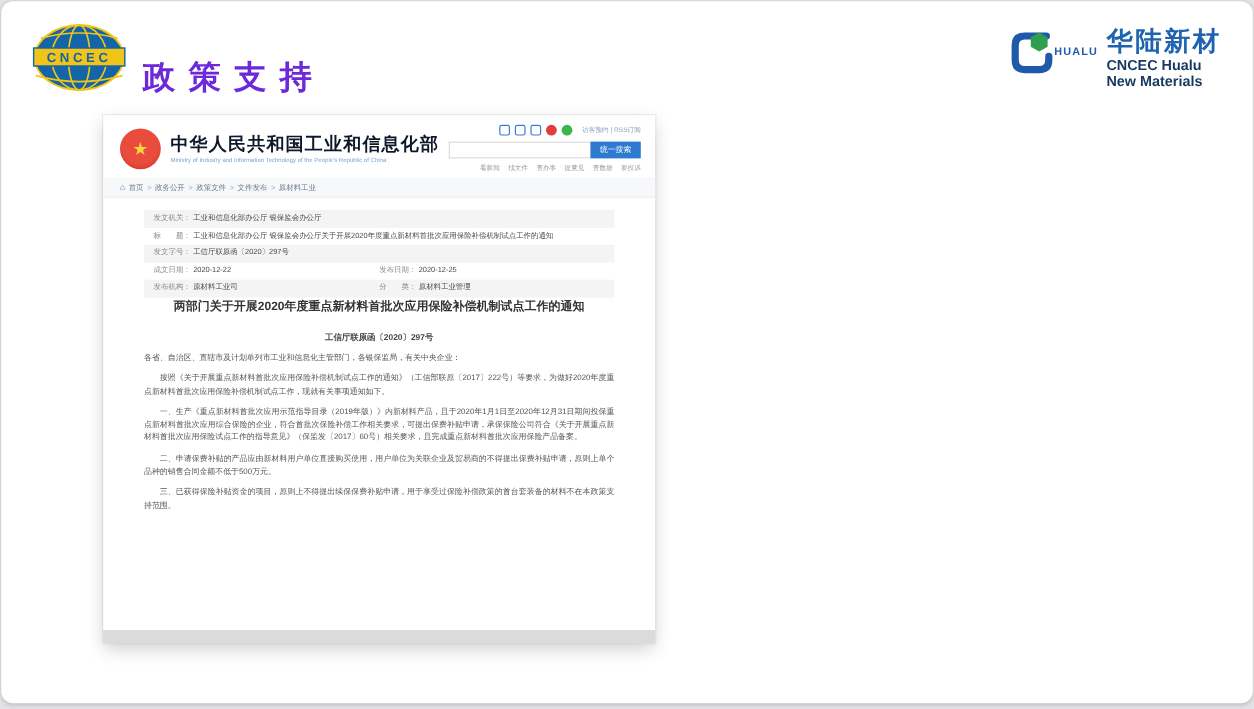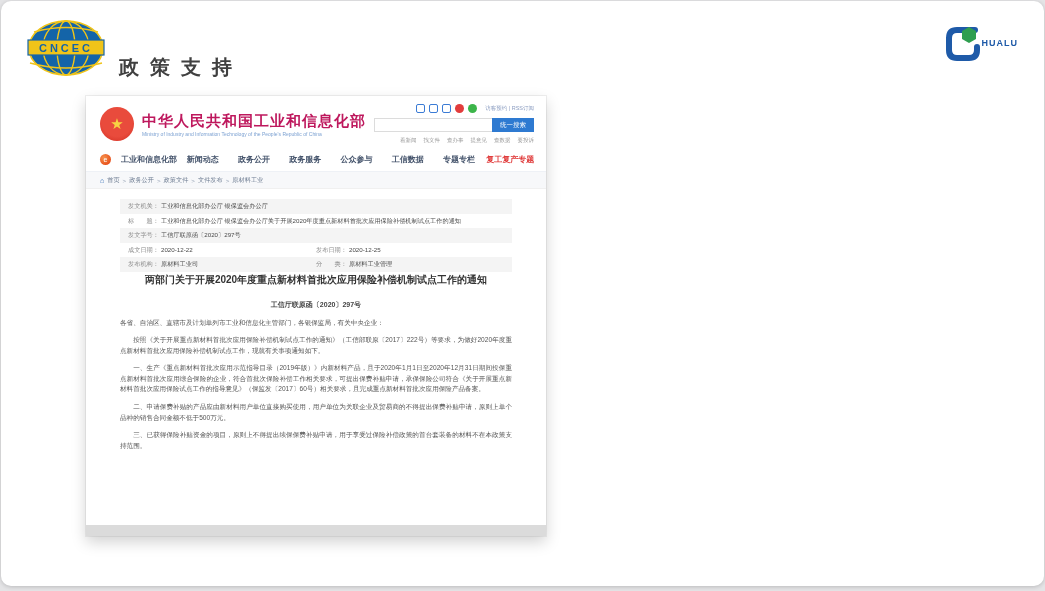--- a/index.html
+++ b/index.html
@@ -2,34 +2,34 @@
 <html><head>
 <meta charset="utf-8">
 <style>
   * { margin:0; padding:0; box-sizing:border-box; }
   html,body { width:1045px; height:591px; }
   body { background:#e4e4e6; font-family:"Liberation Sans","DejaVu Sans",sans-serif; overflow:hidden; }
   .slide { position:absolute; left:1px; top:1px; width:1043px; height:585px; background:#ffffff; border-radius:10px; box-shadow:0 1px 4px rgba(0,0,0,.18); overflow:hidden; }
 
   
   .slide-header { position:absolute; left:26px; top:18px; display:flex; align-items:flex-end; gap:14px; }
-  .slide-title { font-family:Liberation Serif, serif; font-size:20px; font-weight:bold; color:#404040; letter-spacing:11px; }
+  .slide-title { font-family:Liberation Serif, serif; font-size:27px; font-weight:bold; color:#6d28d9; letter-spacing:11px; }
   .hualu-logo { position:absolute; right:26px; top:22px; display:flex; align-items:flex-start; gap:7px; }
   .hualu-icon-wrap { display:flex; flex-direction:row; align-items:center;justify-content:center; }
   .hualu-sub { font-size:9px; font-weight:bold; color:#1e5aa8; letter-spacing:1px; margin-top:-2px; }
   .hualu-cn { font-size:22px; font-weight:bold; color:#1e63b0; letter-spacing:2px; line-height:24px; }
   .hualu-en1 { font-size:12px; font-weight:bold; color:#17395f; line-height:14px; }
   .hualu-en2 { font-size:12px; font-weight:bold; color:#17395f; line-height:14px; }
 
   
   .site-card { position:absolute; left:85px; top:95px; width:460px; height:440px; background:#ffffff; box-shadow:0 6px 14px rgba(0,0,0,.18), 0 0 0 1px #f0f0f0; font-family:"Liberation Sans","DejaVu Sans",sans-serif; }
   .site-top { display:flex; justify-content:space-between; padding:8px 12px 4px 14px; }
   .site-brand { display:flex; align-items:center; gap:8px; }
   .emblem { width:34px; height:34px; border-radius:50%; background:radial-gradient(circle at 50% 42%, #e94b3c 0 58%, #cf2a1e 100%); display:flex; align-items:center; justify-content:center; color:#f7d343; font-size:15px; }
-  .site-name { font-size:15px; font-weight:bold; color:#be185d; letter-spacing:1px; line-height:17px; white-space:nowrap; }
+  .site-name { font-size:15px; font-weight:bold; color:#0f172a; letter-spacing:1px; line-height:17px; white-space:nowrap; }
   .site-name-en { font-size:5px; color:#7da2d2; margin-top:2px; white-space:nowrap; }
   .site-top-right { display:flex; flex-direction:column; align-items:flex-end; width:168px; }
   .icon-row { display:flex; align-items:center; gap:4px; }
   .mini-icon { width:9px; height:9px; display:inline-block; }
   .mini-outline { border:1px solid #3a7bd5; border-radius:2px; background:#fff; }
   .mini-circle { border-radius:50%; }
   .visitor-links { font-size:5.5px; color:#8a9cc0; margin-left:4px; white-space:nowrap; }
   .search-row { display:flex; margin-top:5px; }
   .search-input { width:118px; height:14px; border:1px solid #dcdcdc; border-right:none; background:#fff; font-size:6px; padding:0 3px; outline:none; }
   .search-btn { width:42px; height:14px; background:#2e7ad1; color:#fff; font-size:6.5px; border:none; display:flex; align-items:center; justify-content:center; cursor:pointer; }
@@ -85,20 +85,25 @@
   </div>
 
   <div class="hualu-logo">
     <span class="hualu-icon-wrap">
       <svg width="40" height="42" viewBox="0 0 40 42">
         <path d="M33 7 H15 Q7 7 7 15 V27 Q7 35 15 35 H27 Q35 35 35 27 V24" fill="none" stroke="#1e5aa8" stroke-width="6" stroke-linecap="round"></path>
         <polygon points="27,4 34,8 34,16 27,20 20,16 20,8" fill="#2e9e4f"></polygon>
       </svg>
       <span class="hualu-sub">HUALU</span>
     </span>
+    <span>
+      <div class="hualu-cn">华陆新材</div>
+      <div class="hualu-en1">CNCEC Hualu</div>
+      <div class="hualu-en2">New Materials</div>
+    </span>
   </div>
 
   <div class="site-card">
 
     <div class="site-top">
       <div class="site-brand">
         <span class="emblem">★</span>
         <span>
           <div class="site-name">中华人民共和国工业和信息化部</div>
           <div class="site-name-en">Ministry of Industry and Information Technology of the People's Republic of China</div>
@@ -127,33 +132,20 @@
             <span>看新闻</span>
             <span>找文件</span>
             <span>查办事</span>
             <span>提意见</span>
             <span>查数据</span>
             <span>要投诉</span>
           </div>
       </div>
     </div>
 
-    <div class="site-nav">
-      <span class="nav-logo">e</span>
-      <span id="site-nav" style="display:flex;flex:1;">
-          <span class="nav-item">工业和信息化部</span>
-          <span class="nav-item">新闻动态</span>
-          <span class="nav-item">政务公开</span>
-          <span class="nav-item">政务服务</span>
-          <span class="nav-item">公众参与</span>
-          <span class="nav-item">工信数据</span>
-          <span class="nav-item">专题专栏</span>
-          <span class="nav-item red">复工复产专题</span>
-        </span>
-    </div>
 
     <div class="breadcrumb-bar">
       <span class="home-glyph">⌂</span>
       <span id="breadcrumb-items" style="display:flex;align-items:center;">
           <span class="bc-item">首页</span>
           <span class="bc-sep">&gt;</span>
           <span class="bc-item">政务公开</span>
           <span class="bc-sep">&gt;</span>
           <span class="bc-item">政策文件</span>
           <span class="bc-sep">&gt;</span>

